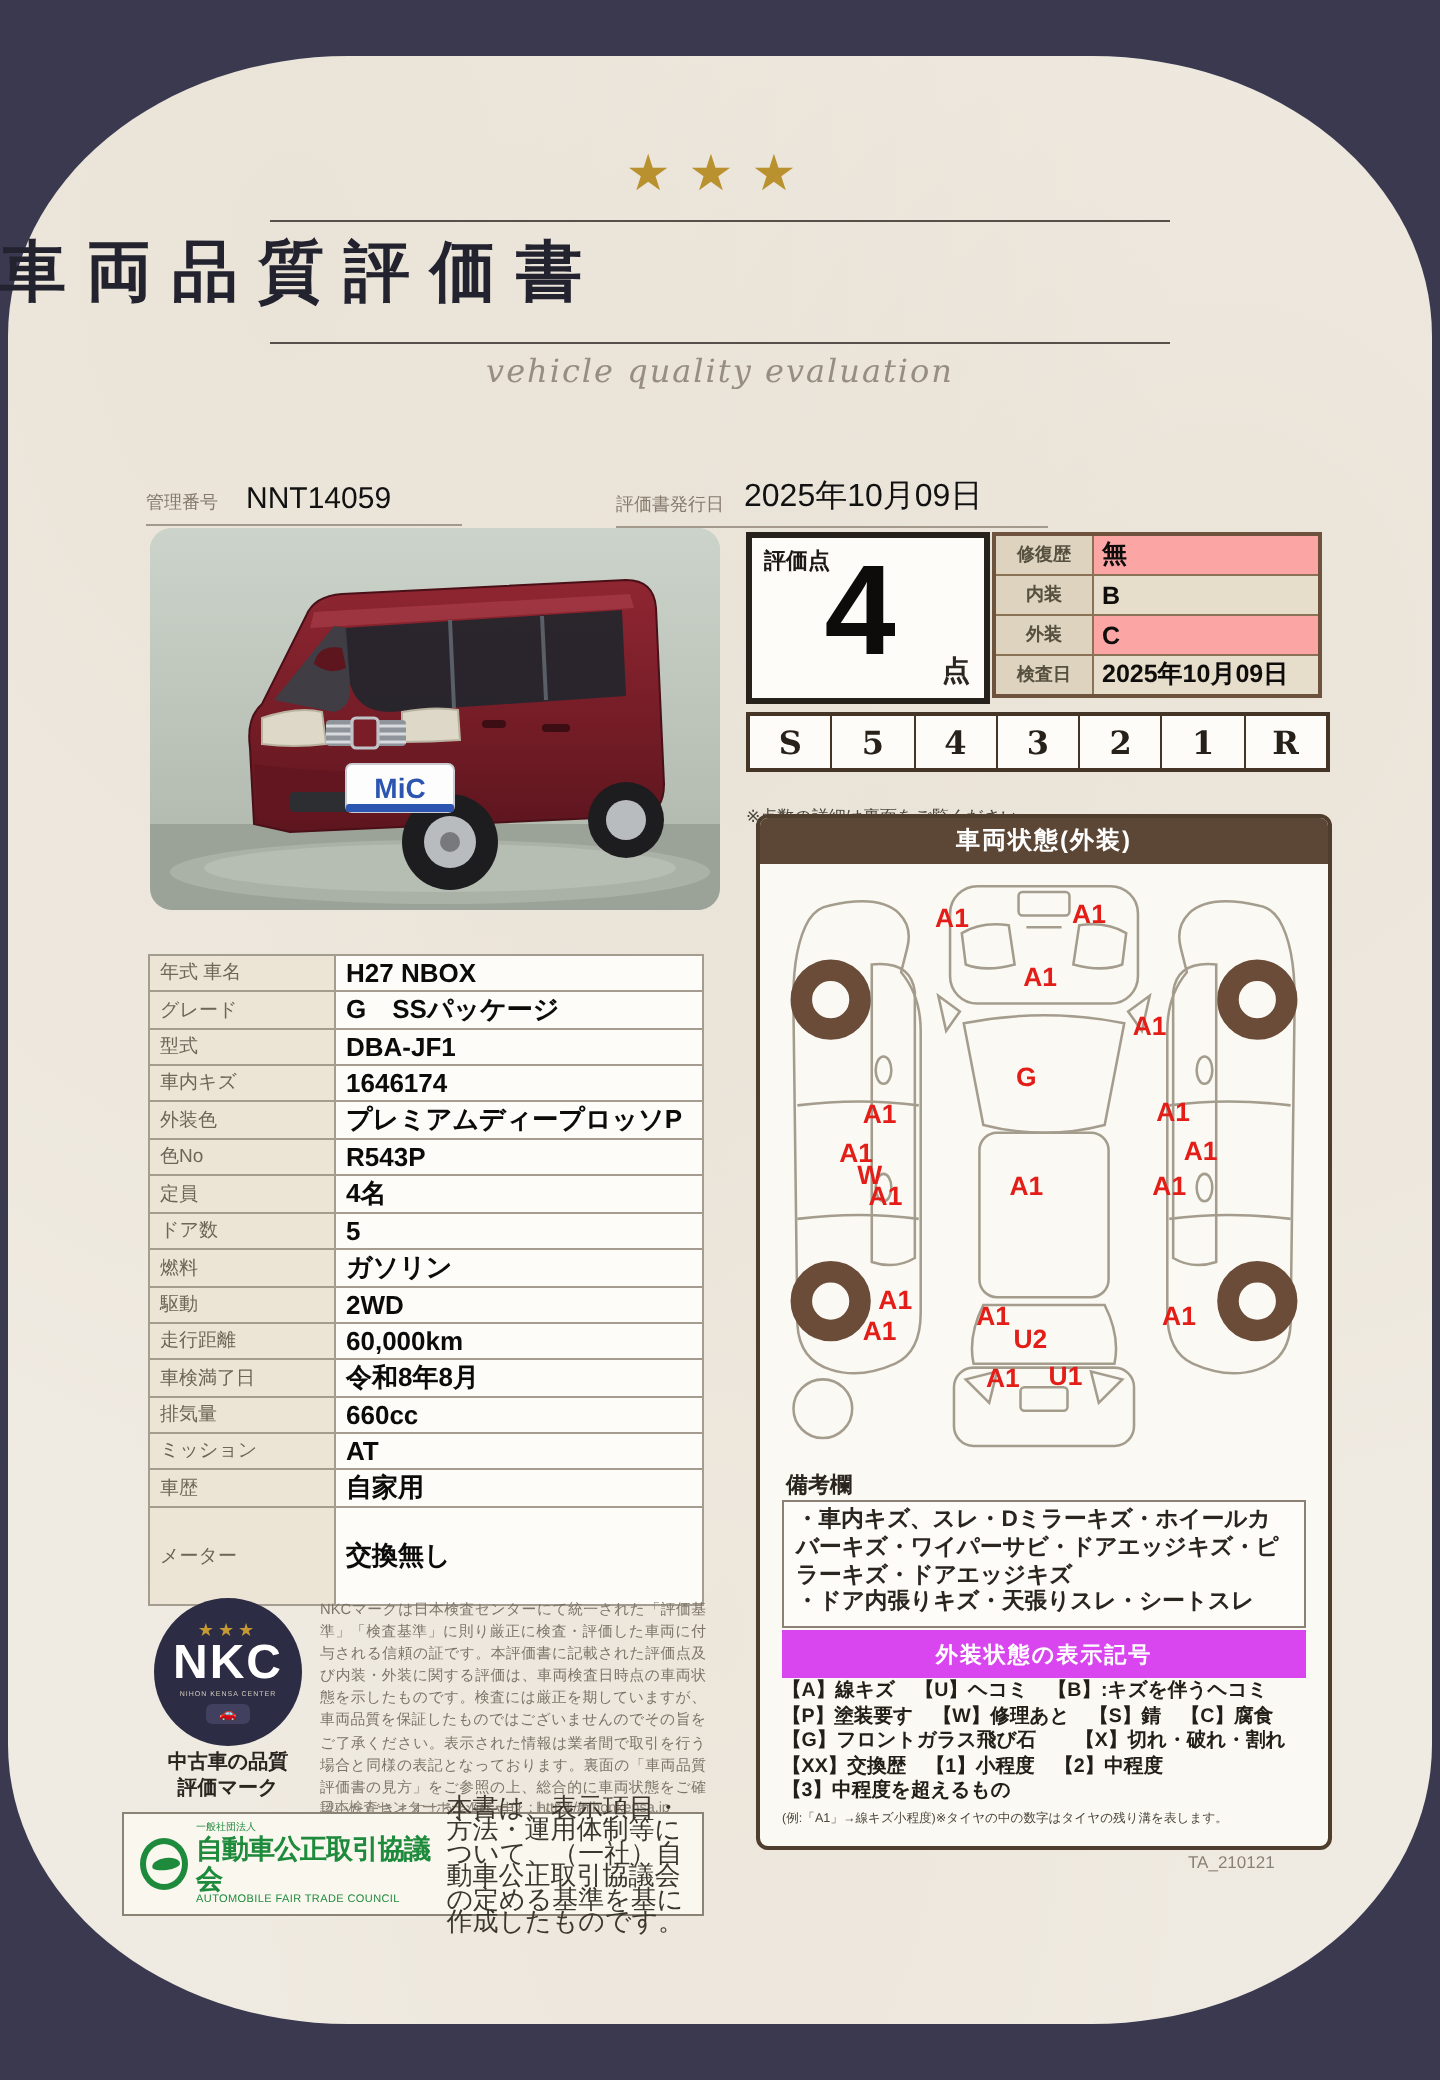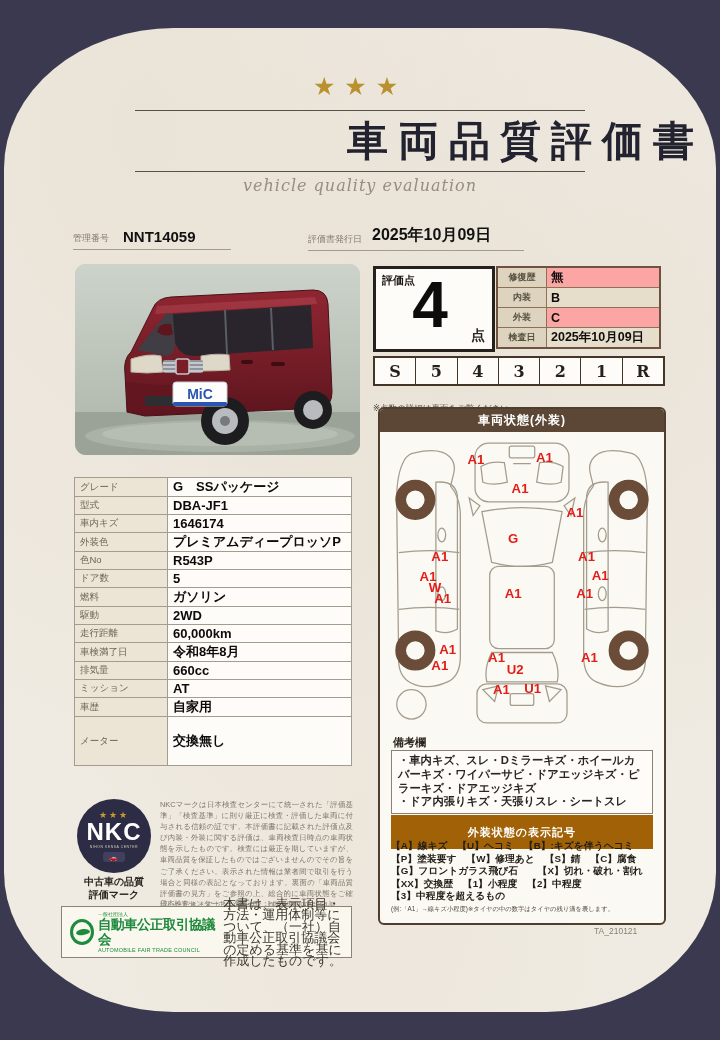--- a/index.html
+++ b/index.html
@@ -6,27 +6,27 @@
   body{width:720px;height:1040px;background:#3a3950;position:relative;overflow:hidden;
        font-family:"Liberation Sans","DejaVu Sans",sans-serif;color:#2b2620;}
   .abs{position:absolute;}
   .paper{left:4px;right:4px;top:28px;bottom:28px;background:#f0ebe2;border-radius:170px 170px 170px 170px / 140px 140px 140px 140px;
          background-image:radial-gradient(ellipse at 20% 10%,rgba(190,175,150,.14),transparent 55%),
                           radial-gradient(ellipse at 85% 30%,rgba(190,175,150,.12),transparent 50%),
                           radial-gradient(ellipse at 50% 80%,rgba(200,186,160,.10),transparent 60%);}
   
   .stars{left:0;right:0;top:72px;text-align:center;color:#b9912f;font-size:25px;letter-spacing:9px;}
   .hrule{left:135px;width:450px;height:0;border-top:1.5px solid #55504a;}
-  .doc-title{left:0;right:16px;top:114px;text-align:right;font-family:"DejaVu Serif","Liberation Serif",serif;
-             font-size:41px;font-weight:bold;color:#23222f;letter-spacing:10px;}
+  .doc-title{left:0;right:16px;top:114px;text-align:left;font-family:"DejaVu Serif","Liberation Serif",serif;
+             font-size:33px;font-weight:bold;color:#23222f;letter-spacing:10px;}
   .doc-sub{left:0;right:0;top:176px;text-align:center;font-family:"DejaVu Serif","Liberation Serif",serif;
            font-style:italic;font-size:16px;color:#978d82;letter-spacing:1px;}
   
   .field-label{font-size:9px;color:#857a6c;}
-  .field-value{font-size:15px;font-weight:bold;color:#111;}
+  .field-value{font-size:15px;font-weight:normal;color:#111;margin-top:13px;}
   .u1{left:73px;top:228px;width:158px;border-bottom:1.5px solid #a39a8d;padding-bottom:4px;display:flex;align-items:flex-end;gap:14px;}
   .u2{left:308px;top:225px;width:216px;border-bottom:1.5px solid #a39a8d;padding-bottom:4px;display:flex;align-items:flex-end;gap:10px;}
   
   .photo{left:75px;top:264px;width:285px;height:191px;background:#c3cac1;overflow:hidden;border-radius:11px;}
   
   .score-box{left:373px;top:266px;width:116px;height:80px;background:#fdfcf8;border:3px solid #27211b;}
   .score-label{left:6px;top:4px;font-size:11px;font-weight:bold;color:#1d1a16;}
   .score-value{left:0;right:8px;top:-4px;text-align:center;font-size:64px;font-weight:bold;color:#0d0c0a;line-height:80px;}
   .score-unit{right:7px;bottom:4px;font-size:14px;font-weight:bold;}
   
@@ -48,21 +48,21 @@
   .spec td.val{font-size:13px;font-weight:bold;color:#0c0b09;}
   .spec tr:last-child td{height:48px;vertical-align:middle;}
   
   .panel{left:378px;top:407px;width:284px;height:514px;background:#fbf9f3;border:2.5px solid #4f3d2d;border-radius:6px;overflow:hidden;}
   .panel-head{left:0;right:0;top:0;height:23px;background:#5c4736;color:#fff;font-size:12px;font-weight:bold;
               display:flex;align-items:center;justify-content:center;letter-spacing:1px;}
   .mark{font:700 13.5px "Liberation Sans",sans-serif;fill:#e31d17;}
   .remarks-title{left:13px;top:326px;font-size:11px;font-weight:bold;color:#2a251e;}
   .remarks-box{left:11px;right:11px;top:341px;height:56px;border:1.2px solid #8a8174;background:#fdfcf8;
                padding:3px 6px;font-size:11.3px;font-weight:600;line-height:13.8px;color:#2a251f;}
-  .legend-bar{left:11px;right:11px;top:406px;height:34px;background:#a16207;color:#fff;font-size:11px;font-weight:bold;
+  .legend-bar{left:11px;right:11px;top:406px;height:24px;background:#d946ef;color:#fff;font-size:11px;font-weight:bold;
               display:flex;align-items:center;justify-content:center;letter-spacing:1px;text-align:center;}
   .legend{left:11px;right:6px;top:431px;font-size:9.8px;font-weight:bold;color:#221e18;line-height:12.6px;white-space:nowrap;}
   .legend-note{left:11px;top:496px;font-size:6.3px;color:#4c463c;}
   .doc-code{left:594px;top:926px;font-size:8.5px;color:#8a8174;}
   
   .nkc-logo{left:77px;top:799px;width:74px;height:74px;border-radius:50%;background:#2d2c45;display:flex;flex-direction:column;
             align-items:center;justify-content:center;color:#fff;}
   .nkc-stars{color:#c59a33;font-size:9px;letter-spacing:2px;line-height:10px;}
   .nkc-name{font-size:24px;font-weight:bold;letter-spacing:1px;line-height:24px;}
   .nkc-sub{font-size:3.5px;color:#cfc9b9;letter-spacing:.5px;line-height:6px;}
@@ -190,38 +190,46 @@
     <div class="cell">3</div>
     <div class="cell">2</div>
     <div class="cell">1</div>
     <div class="cell">R</div>
   </div>
 <div class="abs scale-note">※点数の詳細は裏面をご覧ください。</div>
 
 <table class="abs spec">
     <tbody id="spec-tbody">
       <tr>
+        <td class="lbl">年式 車名</td>
+        <td class="val">H27 NBOX</td>
+      </tr>
+      <tr>
         <td class="lbl">グレード</td>
         <td class="val">G　SSパッケージ</td>
       </tr>
       <tr>
         <td class="lbl">型式</td>
         <td class="val">DBA-JF1</td>
       </tr>
       <tr>
         <td class="lbl">車内キズ</td>
         <td class="val">1646174</td>
       </tr>
       <tr>
         <td class="lbl">外装色</td>
         <td class="val">プレミアムディープロッソP</td>
       </tr>
       <tr>
         <td class="lbl">色No</td>
         <td class="val">R543P</td>
+      </tr>
+      <tr>
+        <td class="lbl">定員</td>
+        <td class="val">4名</td>
       </tr>
       <tr>
         <td class="lbl">ドア数</td>
         <td class="val">5</td>
       </tr>
       <tr>
         <td class="lbl">燃料</td>
         <td class="val">ガソリン</td>
       </tr>
       <tr>

